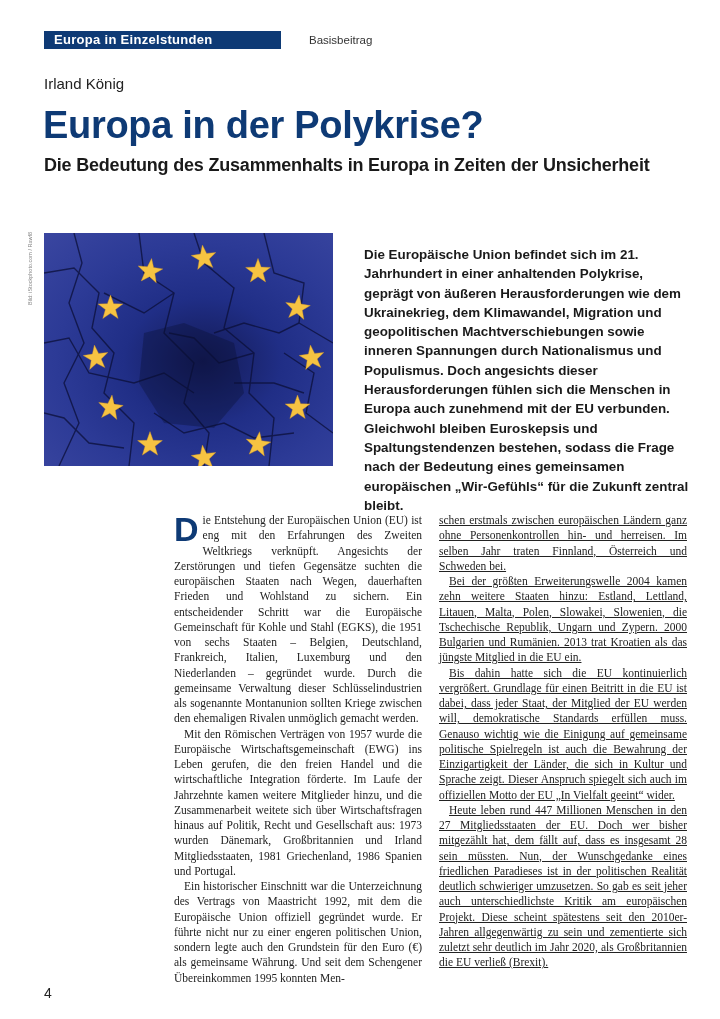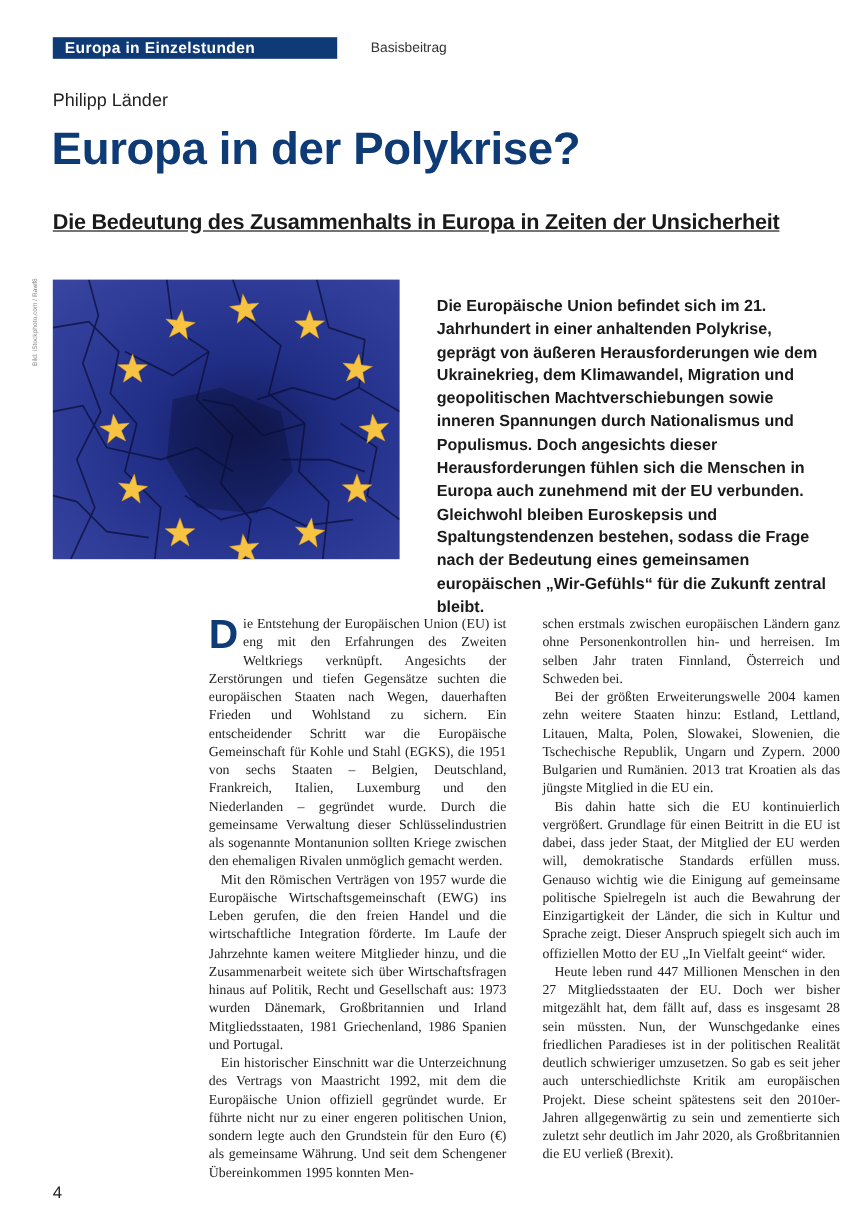--- a/index.html
+++ b/index.html
@@ -16,22 +16,22 @@
     }
     .kicker-type { margin-left: 28px; font-size: 11.5px; color: #333; }
 
     .author { position: absolute; left: 44px; top: 75px; font-size: 15px; color: #222; }
 
     .title {
       position: absolute; left: 43px; top: 100px; margin: 0;
       font-size: 38px; font-weight: bold; color: #0e3a75; letter-spacing: -0.3px; line-height: 50px;
     }
     .subtitle {
-      position: absolute; left: 44px; top: 172px; margin: 0;
-      font-size: 18px; font-weight: bold; color: #1a1a1a; line-height: 26px; letter-spacing: -0.2px; text-decoration: underline;
+      position: absolute; left: 44px; top: 152px; margin: 0;
+      font-size: 18px; font-weight: bold; color: #1a1a1a; line-height: 26px; letter-spacing: -0.2px;
     }
 
     
     .credit {
       position: absolute; left: 27px; top: 232px; width: 14px; height: 100px;
       font-size: 5.5px; color: #888; writing-mode: vertical-rl; transform: rotate(180deg);
       white-space: nowrap; text-align: right;
     }
     .hero {
       position: absolute; left: 44px; top: 233px; width: 289px; height: 233px; overflow: hidden;
@@ -44,41 +44,41 @@
       position: absolute; left: 352px; top: 233px; width: 330px; margin: 12px;
       font-size: 13.4px; font-weight: bold; line-height: 19.3px; color: #1a1a1a;
     }
 
     
     .col {
       position: absolute; top: 513px; width: 248px; margin: 0;
       font-size: 11.5px; line-height: 15.25px; color: #222; text-align: justify; hyphens: auto;
     }
     .col-left { left: 174px; }
-    .col-right { left: 452px; }
+    .col-right { left: 439px; text-decoration: underline; }
     .col p { margin: 0; text-indent: 10px; }
     .col p.noindent { text-indent: 0; }
     .dropcap {
       float: left; font-family: "Liberation Sans", "DejaVu Sans", sans-serif; font-weight: bold;
       color: #0e3a75; font-size: 34px; line-height: 28px; margin: 2px 4px 0 0; height: 30px;
     }
 
     
     .pagenum { position: absolute; left: 44px; top: 985px; font-size: 14px; color: #222; }
     .footer-pub { position: absolute; right: 39px; top: 1048px; font-size: 9.5px; color: #444; letter-spacing: 0.2px; }
   </style>
 </head>
 <body>
 
 <div class="kicker sans">
   <span class="kicker-badge">Europa in Einzelstunden</span>
   <span class="kicker-type">Basisbeitrag</span>
 </div>
 
-<div class="author sans">Philipp Länder</div>
+<div class="author sans">Irland König</div>
 
 <h1 class="title sans">Europa in der Polykrise?</h1>
 <h2 class="subtitle sans">Die Bedeutung des Zusammenhalts in Europa in Zeiten der Unsicherheit</h2>
 
 <div class="credit sans">Bild: iStockphoto.com / Rawf8</div>
 <div class="hero" title="Cracked EU flag: twelve yellow stars on a shattered dark-blue background">
   <svg viewBox="0 0 289 233">
 
     <g stroke="#0b0f38" stroke-width="1.4" fill="none" opacity="0.75">
       <path d="M0 40 L30 35 L55 60 L48 95 L70 120 L60 160 L90 190 L85 233"></path>

